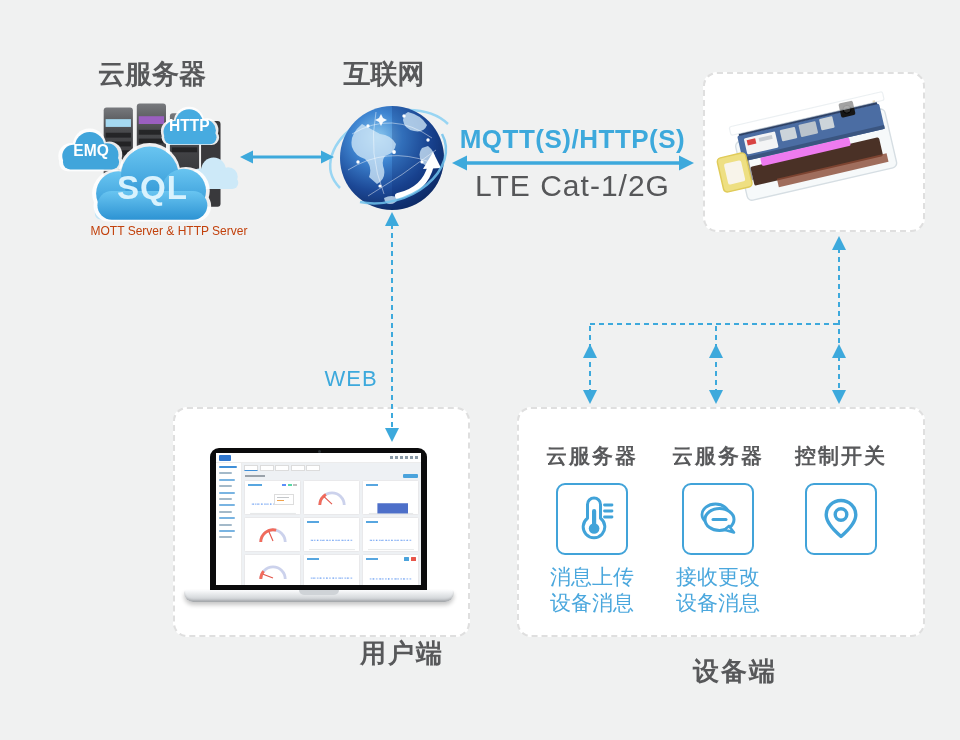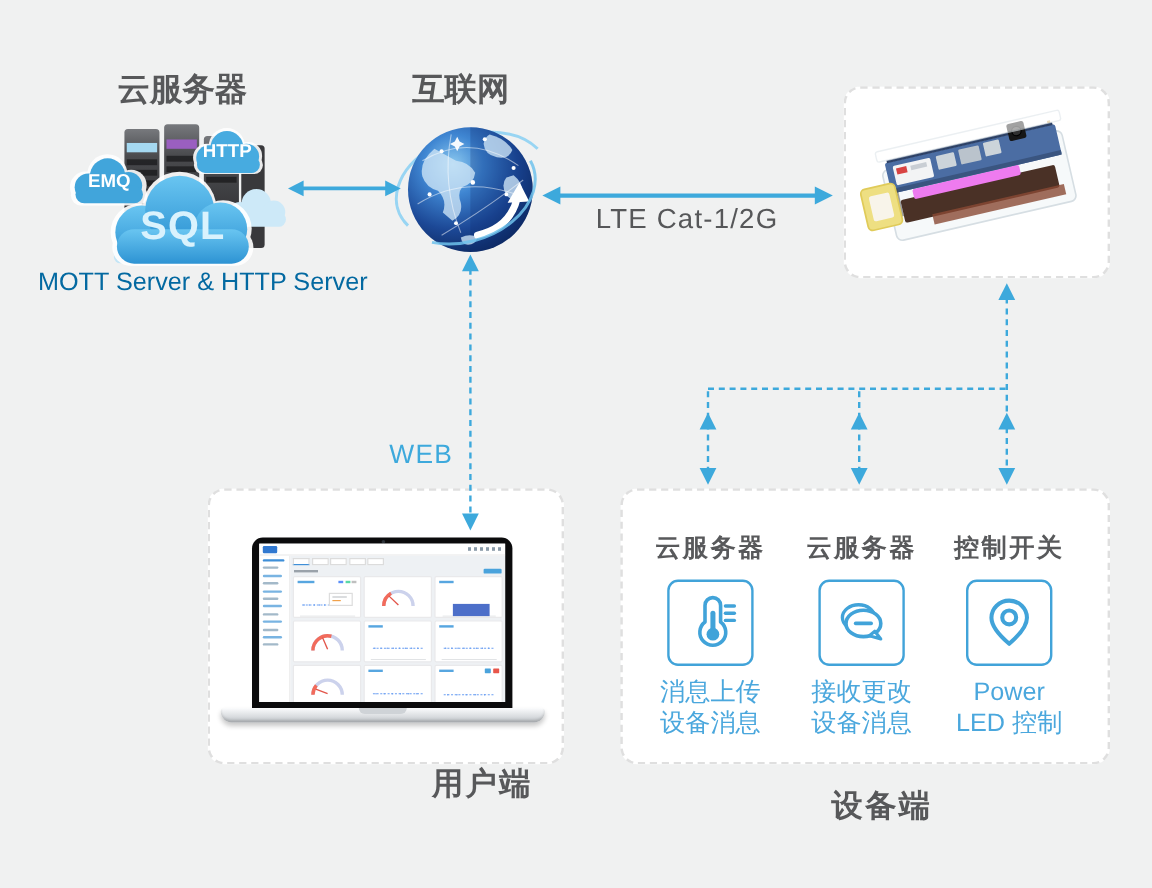--- a/index.html
+++ b/index.html
@@ -4,25 +4,25 @@
 <style>
   html,body{margin:0;padding:0;background:#f0f1f1;}
   #stage{position:relative;width:960px;height:740px;background:#f0f1f1;overflow:hidden;
          font-family:"Liberation Sans",sans-serif;}
   .abs{position:absolute;}
   .ctr{text-align:center;}
 
   
   .big-title{font-size:27px;font-weight:600;color:#57585a;}
   .caption{font-size:26px;font-weight:600;color:#57585a;letter-spacing:2px;}
-  .sub-caption{font-size:21px;color:#0369a1;}
+  .sub-caption{font-size:12px;color:#c2410c;}
 
   
   .proto{font-size:26px;font-weight:600;color:#3da9dc;letter-spacing:.5px;}
-  .bearer{font-size:23px;font-weight:500;color:#565759;letter-spacing:1px;}
+  .bearer{font-size:30px;font-weight:500;color:#565759;letter-spacing:1px;}
   .weblbl{font-size:22px;font-weight:500;color:#3da9dc;letter-spacing:1px;}
 
   
   .panel{position:absolute;background:#fff;border:2px dashed #dfdfdf;border-radius:14px;box-sizing:border-box;}
 
   
   .dev-col{position:absolute;top:442px;width:124px;text-align:center;}
   .dev-head{font-size:21px;font-weight:600;color:#58595b;letter-spacing:2px;}
   .icon-box{width:72px;height:72px;margin:13px auto 0;background:#fff;border:2px solid #41a3d9;
             border-radius:9px;display:flex;align-items:center;justify-content:center;box-sizing:border-box;}
@@ -177,20 +177,21 @@
         <circle cx="70" cy="60" r="1.9"></circle>
         <circle cx="98" cy="70" r="1.6"></circle>
       <circle cx="56" cy="94" r="1.6"></circle>
       <path d="M57 22 l2 4 l4 2 l-4 2 l-2 4 l-2 -4 l-4 -2 l4 -2 z" opacity=".95"></path>
     </g>
     <path d="M74 104 q27 -6 33 -31" stroke="#ffffff" stroke-width="6" fill="none" stroke-linecap="round"></path>
     <polygon points="109,60 117,76 99,77" fill="#ffffff"></polygon>
     <path d="M118 42 A62 44 -16 0 1 36 110" stroke="#6fc2ec" stroke-width="2.5" fill="none" opacity=".85"></path>
   </svg>
 
+  <div class="abs ctr proto" style="left:450px;top:124px;width:245px;">MQTT(S)/HTTP(S)</div>
   <div class="abs ctr bearer" style="left:450px;top:169px;width:245px;">LTE Cat-1/2G</div>
   <div class="abs ctr weblbl" style="left:318px;top:366px;width:66px;">WEB</div>
 
   <div class="panel" style="left:703px;top:72px;width:222px;height:160px;">
     <svg width="204" height="130" viewBox="0 0 204 134" style="position:absolute;left:8px;top:12px;">
       <g transform="rotate(-13 102 70)">
         <rect x="24" y="40" width="158" height="62" rx="5" fill="#f2f6f8" fill-opacity=".7" stroke="#d6dee3" stroke-width="1.4"></rect>
         <rect x="34" y="68" width="136" height="20" rx="2" fill="#4a3126"></rect>
         <rect x="58" y="86" width="116" height="9" fill="#8a4a35" opacity=".8"></rect>
         <rect x="46" y="61" width="94" height="9" rx="2" fill="#ee7bef"></rect>
@@ -402,24 +403,20 @@
   </div>
 
   <div class="dev-col" style="left:779px;">
     <div class="dev-head">控制开关</div>
     <div class="icon-box">
       <svg viewBox="0 0 48 48">
         <path d="M24 5.5 C32.3 5.5 38.8 12 38.8 19.8 C38.8 26.3 33 33.8 24 41.5 C15 33.8 9.2 26.3 9.2 19.8 C9.2 12 15.7 5.5 24 5.5 Z" fill="none" stroke="#41a3d9" stroke-width="3.4" stroke-linejoin="round"></path>
         <circle cx="24" cy="19.5" r="5.8" fill="none" stroke="#41a3d9" stroke-width="3.4"></circle>
       </svg>
     </div>
-    <div class="dev-label">
-      <span>Power</span><br>
-      <span>LED 控制</span>
-    </div>
   </div>
 
   <div class="abs ctr caption" style="left:204px;top:636px;width:240px;text-align:right;">用户端</div>
   <div class="abs ctr caption" style="left:615px;top:654px;width:240px;">设备端</div>
 
   <svg id="connectors" width="960" height="740">
 
     <g stroke="#3da9dc" fill="#3da9dc">
       <line x1="252" y1="157" x2="322" y2="157" stroke-width="3"></line>
       <polygon points="240,157 253,150.5 253,163.5" stroke="none"></polygon>

